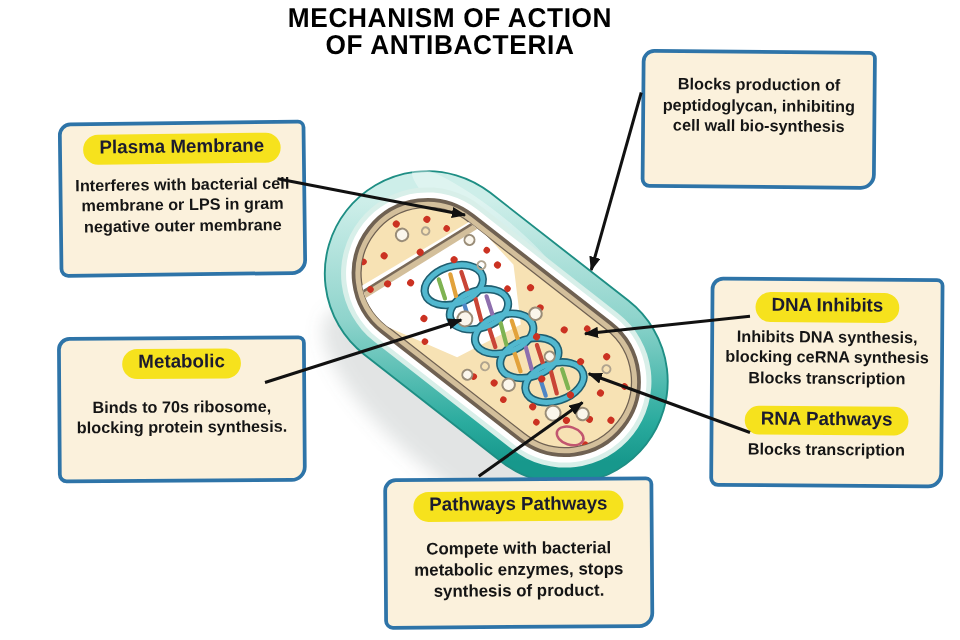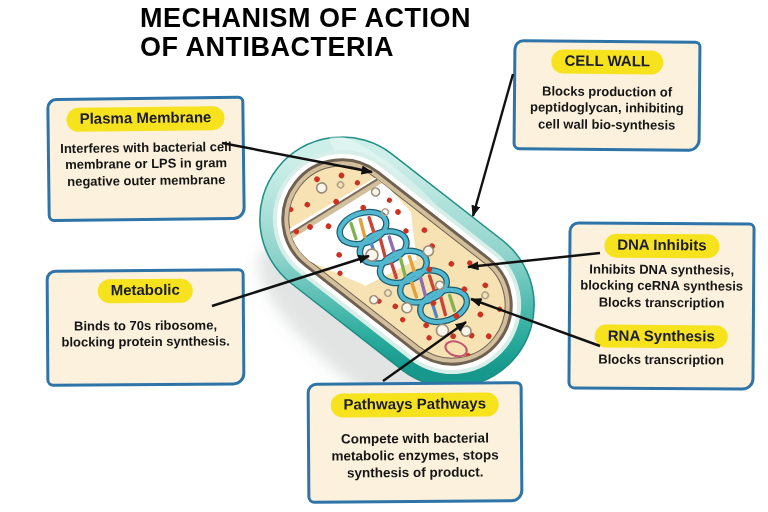--- a/index.html
+++ b/index.html
@@ -1,20 +1,20 @@
 <!DOCTYPE html>
 <html><head>
 <meta charset="utf-8">
 <style>
   html,body{margin:0;padding:0;background:#ffffff;}
   #canvas{position:relative;width:768px;height:512px;background:#ffffff;overflow:hidden;
           font-family:"Liberation Sans","DejaVu Sans",sans-serif;}
   
-  .main-title{position:absolute;left:140px;top:4px;width:440px;
-mars      color:#0e0e0e;font-weight:700;font-size:27px;line-height:1.07;letter-spacing:0.5px;z-index:2;}
+  .main-title{position:absolute;left:140px;top:4px;width:440px;text-align:center;
+mars      color:#0e0e0e;font-weight:700;font-size:21px;line-height:1.07;letter-spacing:0.5px;z-index:2;}
   .main-title div{transform:scaleY(1.04);}
   
   .callout{position:absolute;background:#fbf1dc;border:3px solid #2e74a8;border-radius:10px 6px 12px 7px;
            box-sizing:border-box;display:flex;flex-direction:column;align-items:center;
            padding:7px 4px 4px 4px;z-index:2;}
   .pill{display:inline-block;background:#f6e21d;color:#1b1b2f;font-weight:700;
         padding:2px 13px 3px 13px;border-radius:15px;font-size:15px;white-space:nowrap;line-height:1.25;}
   .body-text{color:#151515;font-weight:700;font-size:13px;line-height:1.28;text-align:center;}
   #box-plasma{left:47px;top:97px;width:198px;height:124px;transform:rotate(-0.7deg);}
   #box-plasma .body-text{margin-top:9px;width:190px;}
@@ -179,34 +179,33 @@
       </g>
     </g>
   </svg>
 
   <div class="callout" id="box-plasma">
     <div class="pill">Plasma Membrane</div>
     <div class="body-text">Interferes with bacterial cell membrane or LPS in gram negative outer membrane</div>
   </div>
 
   <div class="callout" id="box-cellwall">
-    <div class="pill">CELL WALL</div>
     <div class="body-text">Blocks production of peptidoglycan, inhibiting cell wall bio-synthesis</div>
   </div>
 
   <div class="callout" id="box-ribosomes">
     <div class="pill">Metabolic</div>
     <div class="body-text">Binds to 70s ribosome, blocking protein synthesis.</div>
   </div>
 
   <div class="callout" id="box-dnarna">
     <div class="pill">DNA Inhibits</div>
     <div class="body-text">Inhibits DNA synthesis, blocking ceRNA synthesis</div>
     <div class="body-text" style="margin-top:0;">Blocks transcription</div>
-    <div class="pill pill2">RNA Synthesis</div>
+    <div class="pill pill2">RNA Pathways</div>
     <div class="body-text">Blocks transcription</div>
   </div>
 
   <div class="callout" id="box-metabolic">
     <div class="pill">Pathways Pathways</div>
     <div class="body-text">Compete with bacterial metabolic enzymes, stops synthesis of product.</div>
   </div>
 
   <svg id="art-over" width="768" height="512" viewBox="0 0 768 512">
     <defs>

